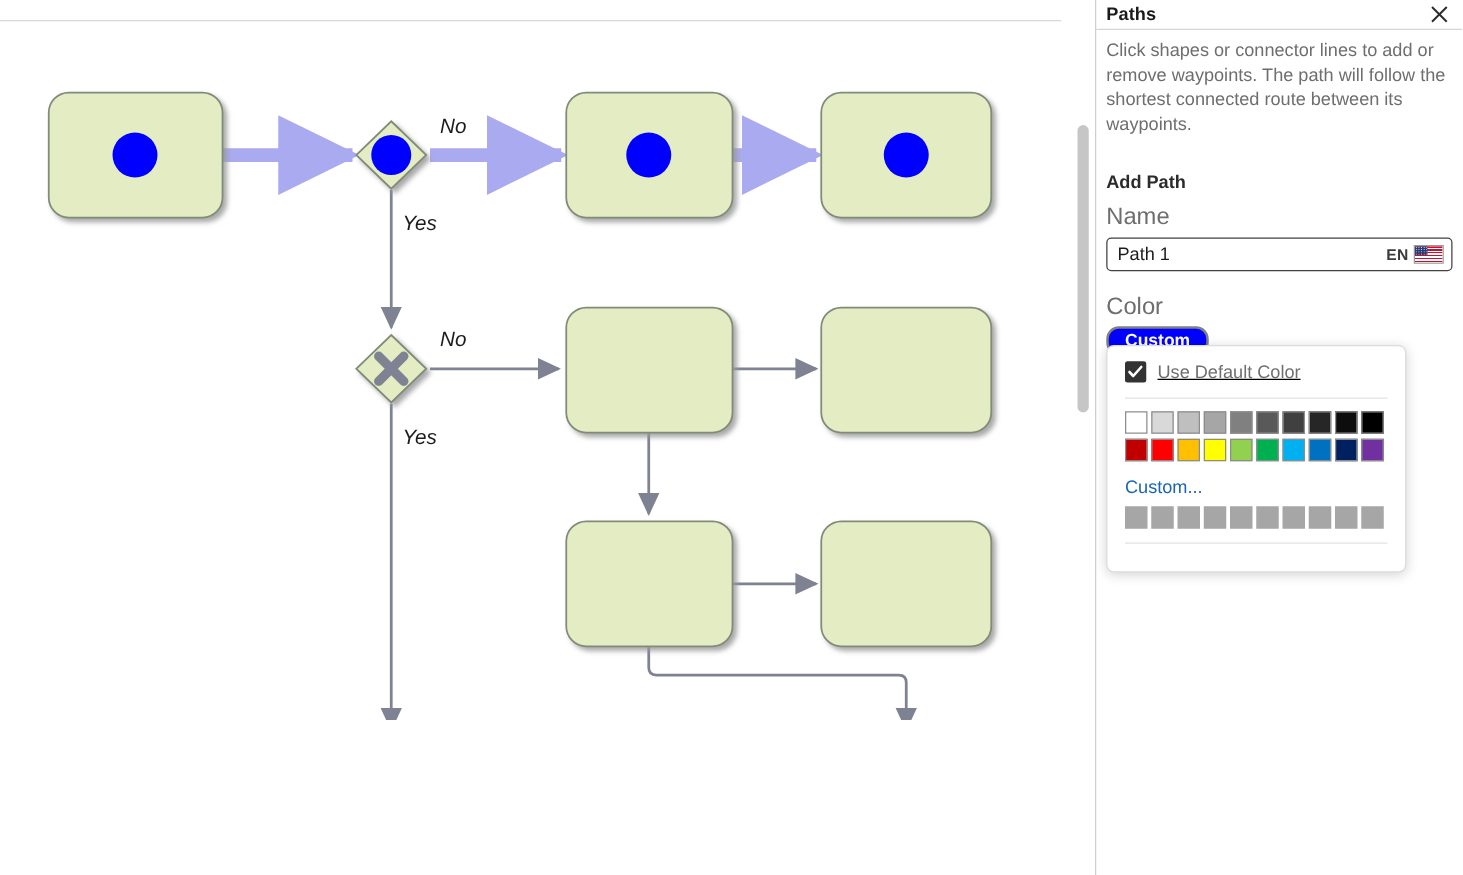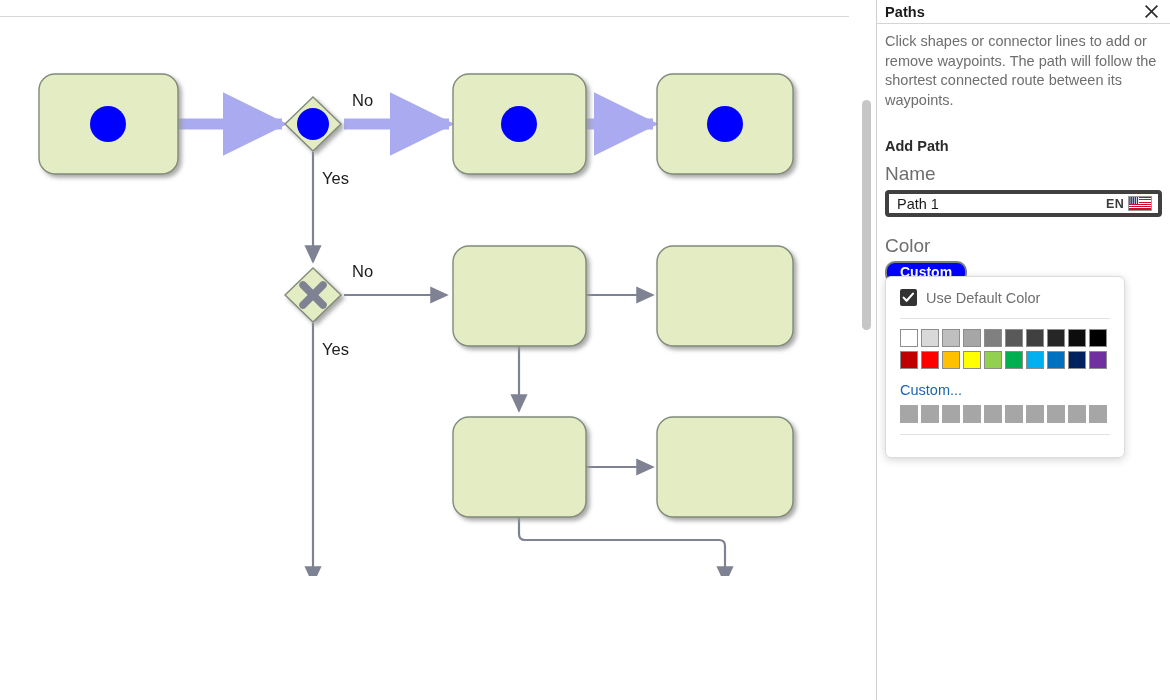--- a/index.html
+++ b/index.html
@@ -18,20 +18,21 @@
   }
 
   
   #canvas-area {
     position: absolute;
     left: 0; top: 0;
     width: 866px;
     height: 576px;
     background: #ffffff;
     overflow: hidden;
+    font-style: italic;
   }
   #canvas-top-divider {
     position: absolute;
     left: 0; top: 16px;
     width: 849px;
     height: 1px;
     background: #d8d8d8;
   }
   #diagram-svg {
     position: absolute;
@@ -89,21 +90,21 @@
     max-width: 275px;
   }
   .field-label {
     font-size: 19px;
     color: #6e6e6e;
     margin-bottom: 5px;
   }
   #name-input-wrap {
     position: relative;
     height: 27px;
-    border: 4px solid #404040;
+    border: 1px solid #404040;
     border-radius: 4px;
     background: #fff;
     display: flex;
     align-items: center;
     padding: 0 6px 0 8px;
     box-sizing: border-box;
     margin-bottom: 18px;
   }
   #name-input {
     border: none;
@@ -173,20 +174,21 @@
     left: 885px;
     top: 276px;
     width: 240px;
     background: #ffffff;
     border: 1px solid #dcdcdc;
     border-radius: 6px;
     box-shadow: 0 2px 9px rgba(0,0,0,0.17);
     padding: 12px 14px 12px 14px;
     box-sizing: border-box;
     z-index: 40;
+    text-decoration: underline;
   }
   #use-default-row {
     display: flex;
     align-items: center;
     gap: 9px;
     margin-bottom: 12px;
   }
   #use-default-box {
     width: 17px; height: 17px;
     background: #333333;

